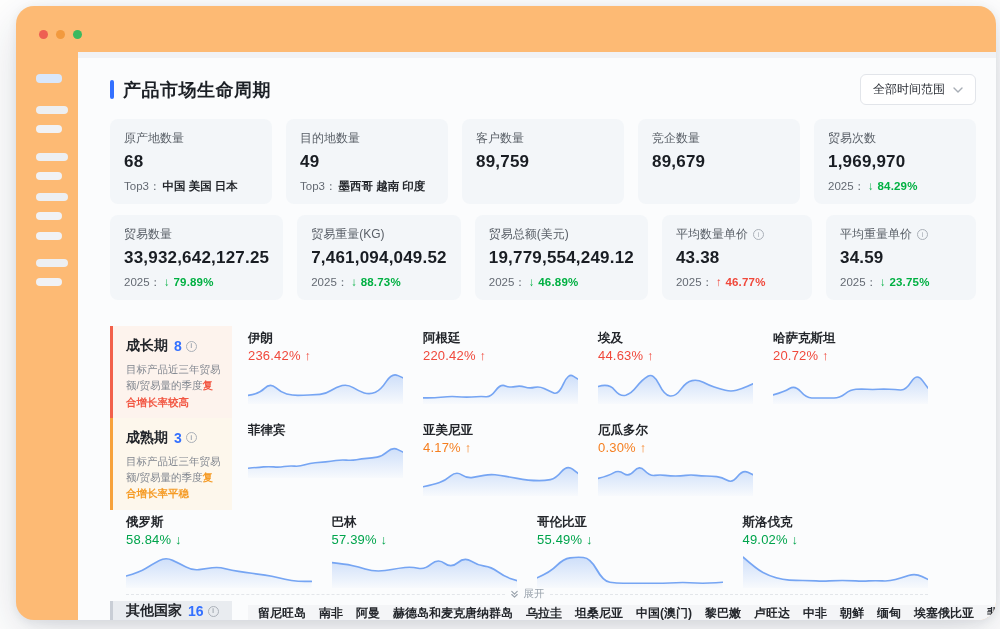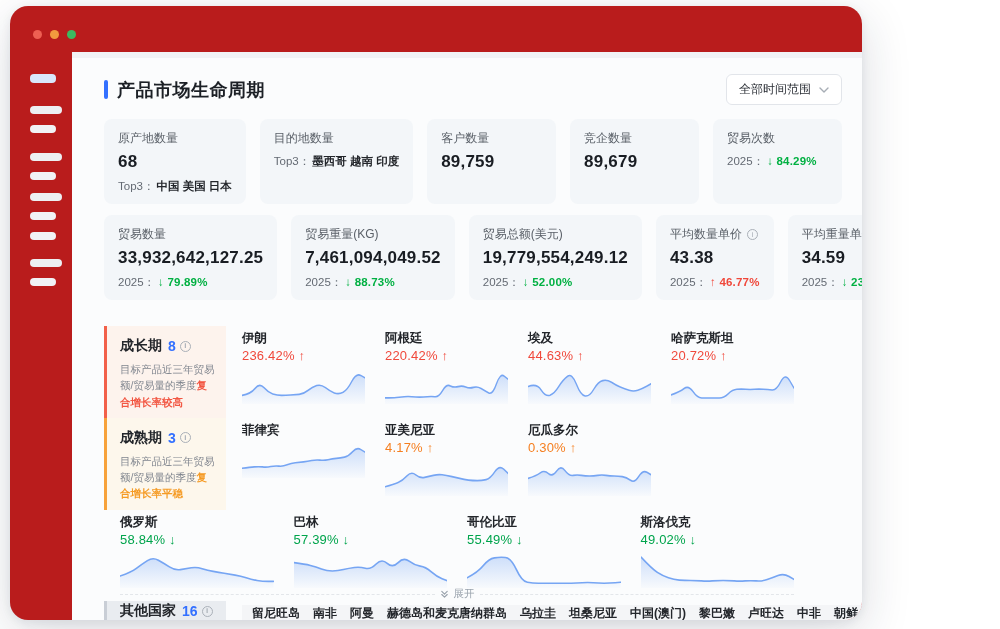--- a/index.html
+++ b/index.html
@@ -3,22 +3,22 @@
 <meta charset="utf-8">
 <style>
   * { margin:0; padding:0; box-sizing:border-box; }
   html,body { width:1000px; height:629px; }
   body {
     font-family:"Liberation Sans","DejaVu Sans",sans-serif;
     background:#ffffff; position:relative; overflow:hidden;
     -webkit-font-smoothing:antialiased;
   }
   .window {
-    position:absolute; left:10px; top:6px; width:852px; height:614px;
-    background:#b91c1c; border-radius:18px;
+    position:absolute; left:16px; top:6px; width:980px; height:614px;
+    background:#fdba74; border-radius:18px;
     box-shadow:0 14px 50px rgba(25,35,60,.16), 0 2px 10px rgba(25,35,60,.08);
     overflow:hidden;
   }
   
   .traffic { position:absolute; left:23px; top:24px; display:flex; gap:8px; }
   .traffic span { width:9px; height:9px; border-radius:50%; display:block; }
   
   .sidebar { position:absolute; left:20px; top:68px; width:40px; }
   .sk { height:8px; border-radius:4px; background:#eff1f4; }
   .sk.blue { background:#d9e7fb; width:26px; }
@@ -132,38 +132,40 @@
             <div class="stat-label">
               <span>原产地数量</span>
             </div>
             <div class="stat-value">68</div>
             <div class="stat-sub"><span>Top3：</span><b>中国 美国 日本</b></div>
           </div>
           <div class="stat-card">
             <div class="stat-label">
               <span>目的地数量</span>
             </div>
+            <div class="stat-value">49</div>
             <div class="stat-sub"><span>Top3：</span><b>墨西哥 越南 印度</b></div>
           </div>
           <div class="stat-card">
             <div class="stat-label">
               <span>客户数量</span>
             </div>
             <div class="stat-value">89,759</div>
           </div>
           <div class="stat-card">
             <div class="stat-label">
               <span>竞企数量</span>
             </div>
             <div class="stat-value">89,679</div>
           </div>
           <div class="stat-card">
             <div class="stat-label">
               <span>贸易次数</span>
             </div>
+            <div class="stat-value">1,969,970</div>
             <div class="stat-sub"><span>2025：</span><span class="trend" style="color: rgb(0, 176, 66);">↓ 84.29%</span></div>
           </div>
         </div>
         <div class="stats-grid">
           <div class="stat-card">
             <div class="stat-label">
               <span>贸易数量</span>
             </div>
             <div class="stat-value">33,932,642,127.25</div>
             <div class="stat-sub"><span>2025：</span><span class="trend" style="color: rgb(0, 176, 66);">↓ 79.89%</span></div>
@@ -173,21 +175,21 @@
               <span>贸易重量(KG)</span>
             </div>
             <div class="stat-value">7,461,094,049.52</div>
             <div class="stat-sub"><span>2025：</span><span class="trend" style="color: rgb(0, 176, 66);">↓ 88.73%</span></div>
           </div>
           <div class="stat-card">
             <div class="stat-label">
               <span>贸易总额(美元)</span>
             </div>
             <div class="stat-value">19,779,554,249.12</div>
-            <div class="stat-sub"><span>2025：</span><span class="trend" style="color: rgb(0, 176, 66);">↓ 52.00%</span></div>
+            <div class="stat-sub"><span>2025：</span><span class="trend" style="color: rgb(0, 176, 66);">↓ 46.89%</span></div>
           </div>
           <div class="stat-card">
             <div class="stat-label">
               <span>平均数量单价</span>
               <span class="info-i"></span>
             </div>
             <div class="stat-value">43.38</div>
             <div class="stat-sub"><span>2025：</span><span class="trend" style="color: rgb(240, 72, 59);">↑ 46.77%</span></div>
           </div>
           <div class="stat-card">

